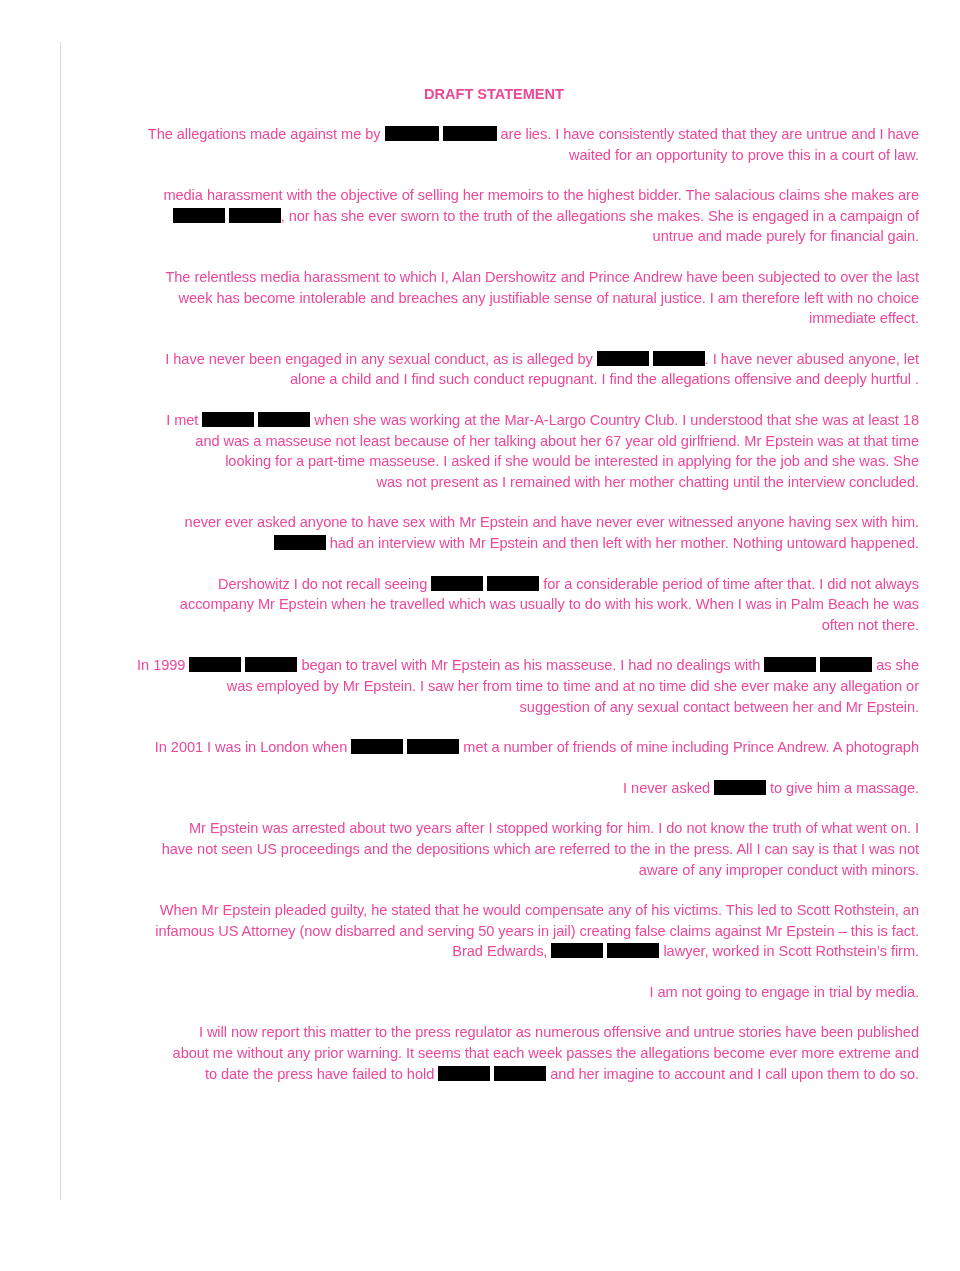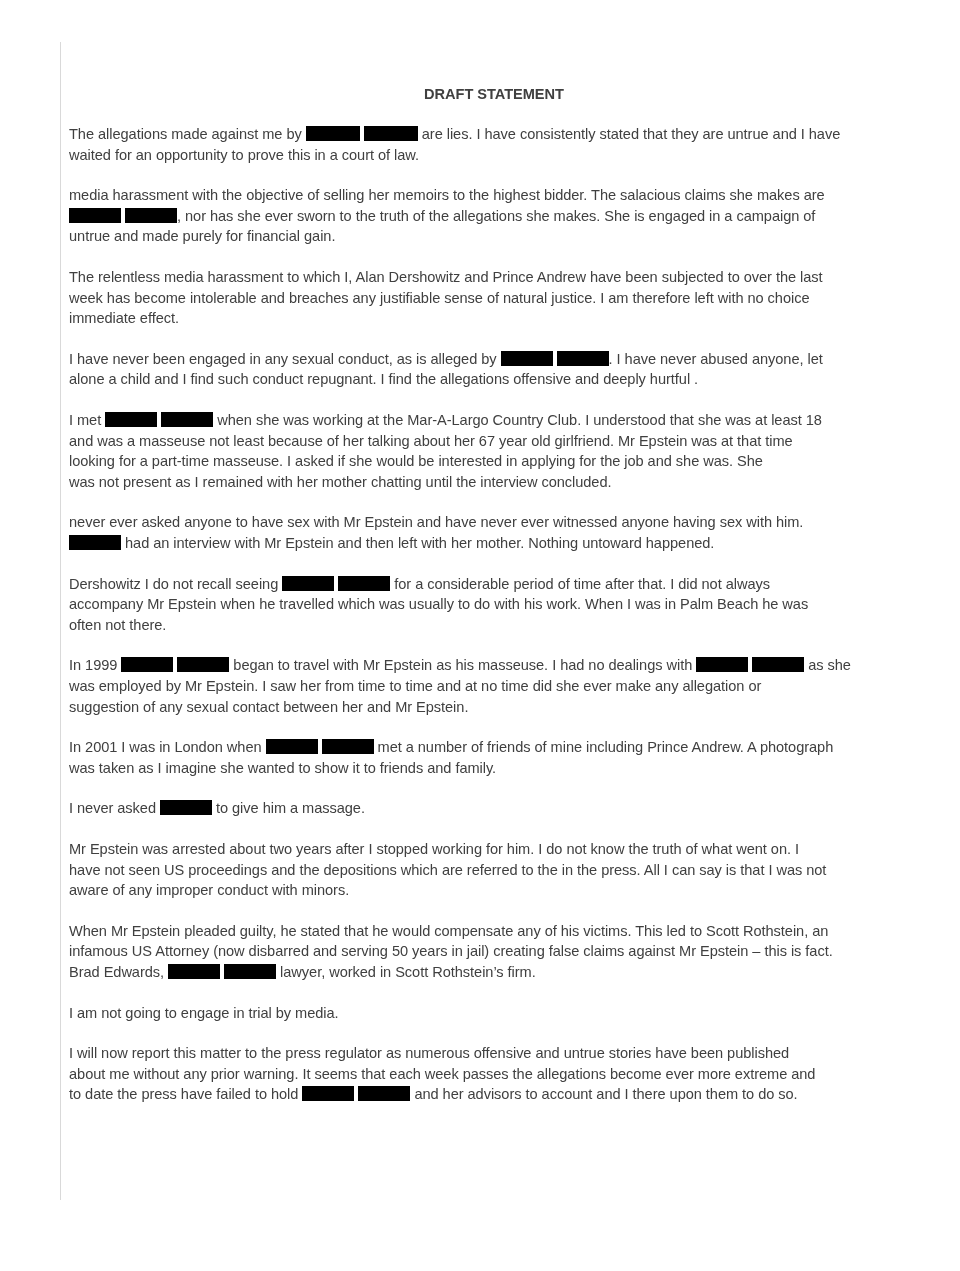--- a/index.html
+++ b/index.html
@@ -1,20 +1,20 @@
 <!DOCTYPE html>
 <html><head>
 <meta charset="utf-8">
 <style>
   html, body { margin: 0; padding: 0; background: #ffffff; }
   body { width: 960px; height: 1271px; position: relative; overflow: hidden; }
   .margin-line { position: absolute; left: 60px; top: 42px; width: 1px; height: 1158px; background: #d9d9d9; }
-  .page { position: absolute; left: 69px; top: 84px; width: 850px; font-family: "Liberation Sans", "DejaVu Sans", sans-serif; font-size: 14.6px; line-height: 20.8px; color: #404040; letter-spacing: -0.05px; }
+  .page { position: absolute; left: 69px; top: 84px; width: 850px; font-family: "Liberation Sans", "DejaVu Sans", sans-serif; font-size: 14.6px; line-height: 20.8px; color: #ec4899; letter-spacing: -0.05px; }
   .title { text-align: center; font-weight: bold; margin: 0 0 19px 0; font-size: 14.6px; padding-left: 0; }
-  .para { margin: 0 0 19.5px 0; }
+  .para { margin: 0 0 19.5px 0; text-align: right; }
   .line { display: block; white-space: nowrap; }
   .redact { display: inline-block; background: #000000; height: 15px; vertical-align: -2px; }
   .w52 { width: 52px; }
   .w54 { width: 54px; }
   .gap { display: inline-block; width: 4px; }
   .footer-id { position: absolute; right: 10px; top: 1276px; font-family: "Liberation Sans", "DejaVu Sans", sans-serif; font-size: 17px; color: #111111; letter-spacing: 0.2px; text-align: right; }
 </style>
 </head>
 <body>
 
@@ -64,21 +64,20 @@
   </div>
 
   <div class="para">
     <span class="line"><span>In 1999 </span><span class="redact w52"></span><span class="gap"></span><span class="redact w52"></span><span> began to travel with Mr Epstein as his masseuse.  I  had no dealings with </span><span class="redact w52"></span><span class="gap"></span><span class="redact w52"></span><span> as she</span></span>
     <span class="line">was employed by Mr Epstein.  I saw her from time to time and at no time did she ever make any allegation or</span>
     <span class="line">suggestion of any sexual contact between her and Mr Epstein.</span>
   </div>
 
   <div class="para">
     <span class="line"><span>In 2001 I was in London when </span><span class="redact w52"></span><span class="gap"></span><span class="redact w52"></span><span> met a number of friends of mine including Prince Andrew.  A photograph</span></span>
-    <span class="line">was taken as I imagine she wanted to show it to friends and family.</span>
   </div>
 
   <div class="para">
     <span class="line"><span>I never asked </span><span class="redact w52"></span><span> to give him a massage.</span></span>
   </div>
 
   <div class="para">
     <span class="line">Mr Epstein was arrested about two years after I stopped working for him.  I do not know the truth of what went on.  I</span>
     <span class="line">have not seen US proceedings and the depositions which are referred to the in the press.  All I can say is that I was not</span>
     <span class="line">aware of any improper conduct with minors.</span>
@@ -90,17 +89,17 @@
     <span class="line"><span>Brad Edwards, </span><span class="redact w52"></span><span class="gap"></span><span class="redact w52"></span><span> lawyer, worked in Scott Rothstein’s firm.</span></span>
   </div>
 
   <div class="para">
     <span class="line">I am not going to engage in trial by media.</span>
   </div>
 
   <div class="para">
     <span class="line">I will now report this matter to the press regulator as numerous offensive and untrue stories have been published</span>
     <span class="line">about me without any prior warning.  It seems that each week passes the allegations become ever more extreme and</span>
-    <span class="line"><span>to date the press have failed to hold </span><span class="redact w52"></span><span class="gap"></span><span class="redact w52"></span><span> and her advisors to account and I there upon them to do so.</span></span>
+    <span class="line"><span>to date the press have failed to hold </span><span class="redact w52"></span><span class="gap"></span><span class="redact w52"></span><span> and her imagine to account and I call upon them to do so.</span></span>
   </div>
 </div>
 
 <div class="footer-id">EFTA00866923</div>
 
 </body></html>

